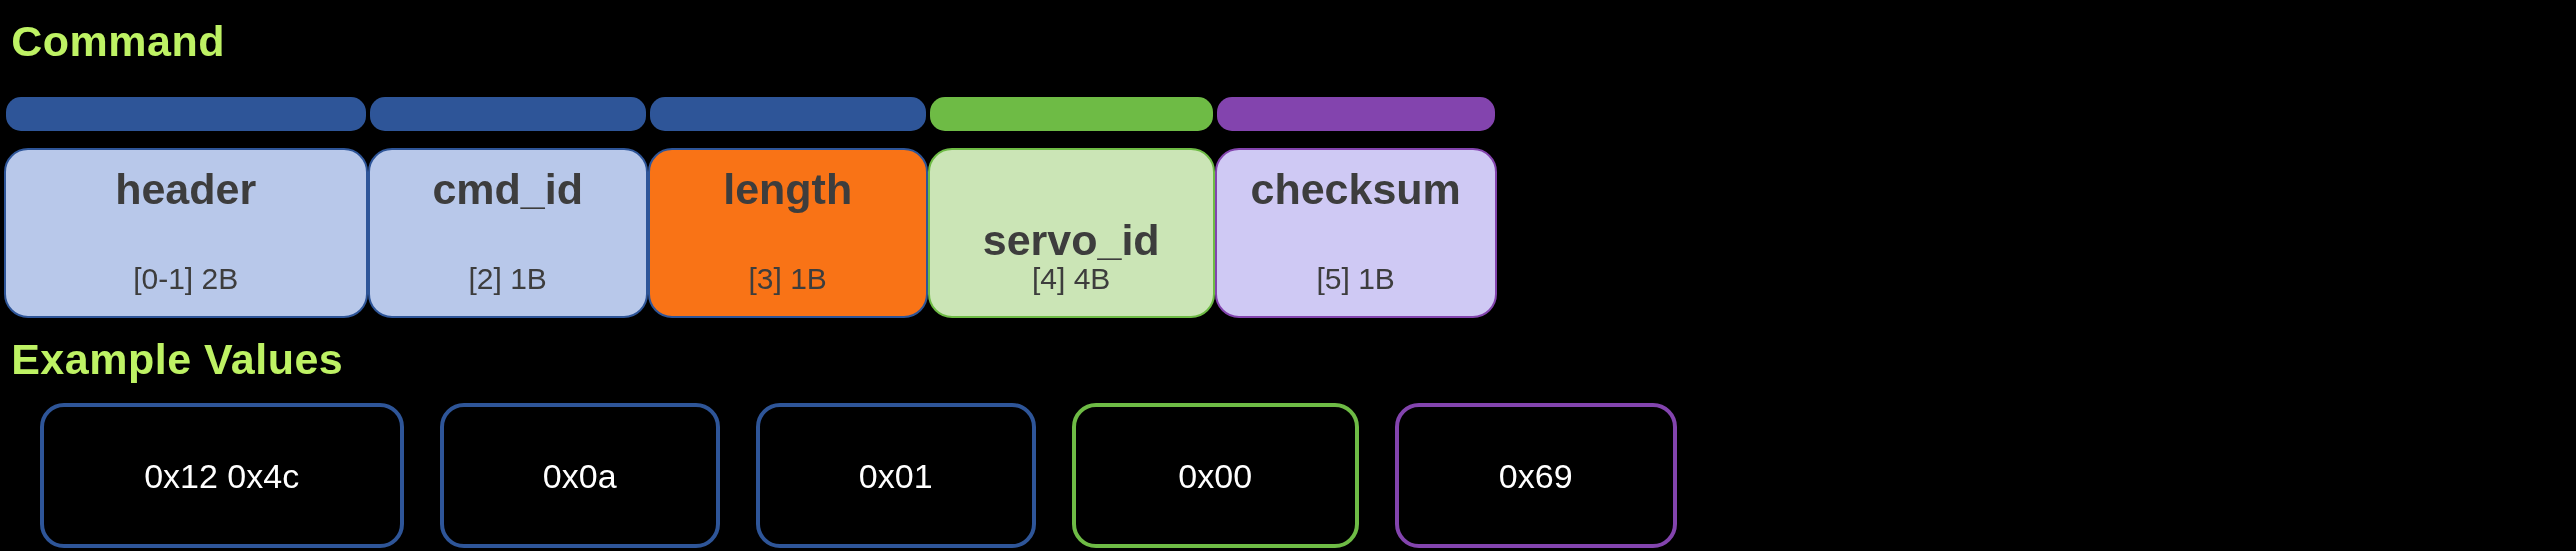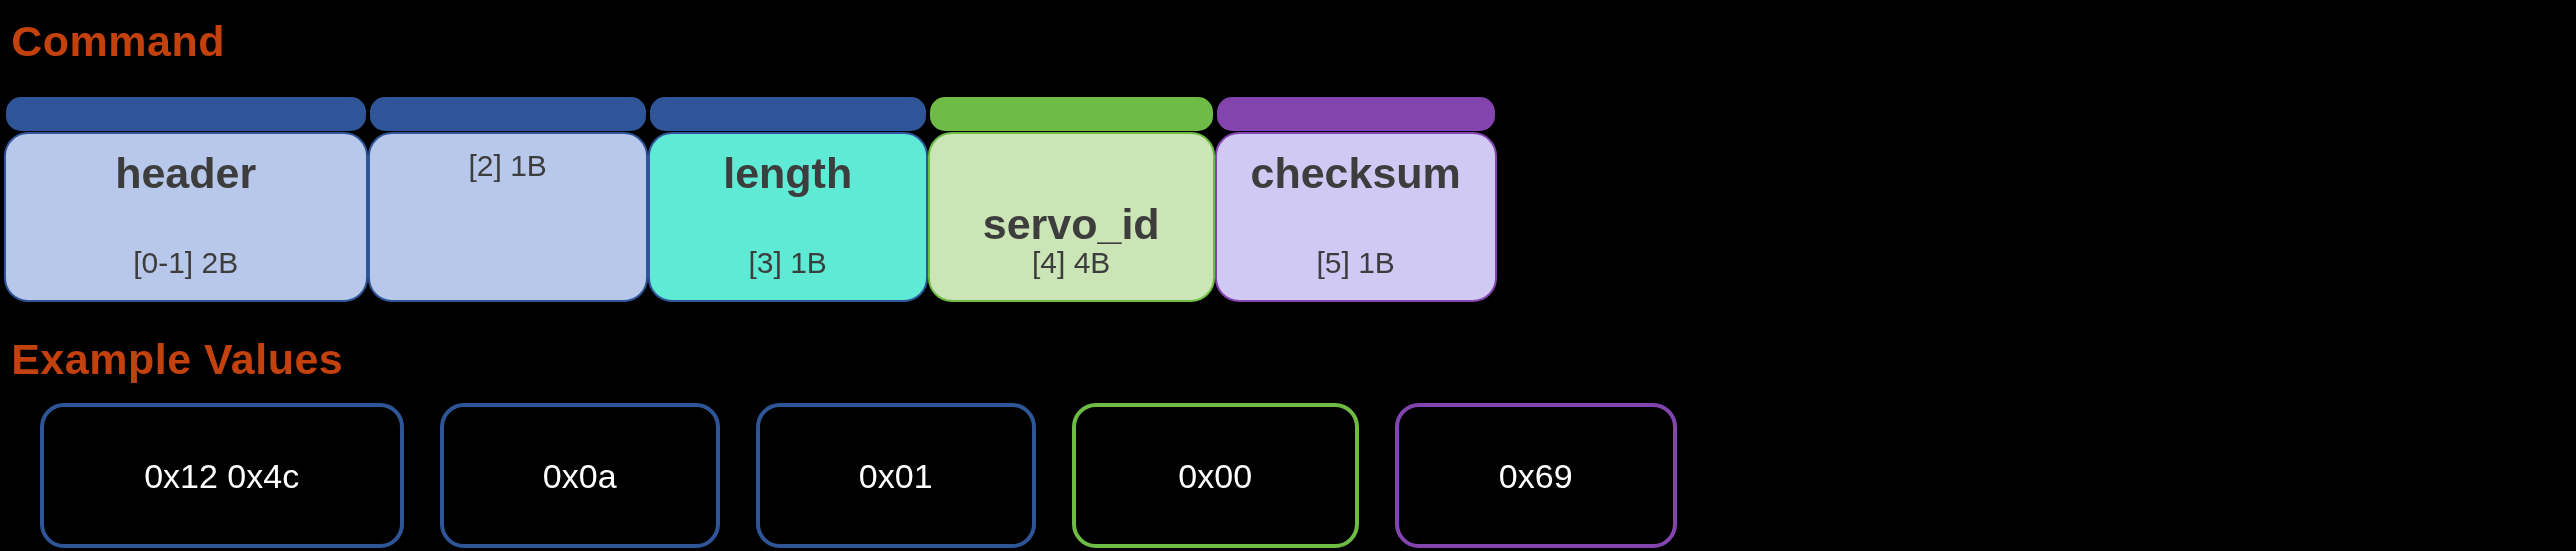--- a/index.html
+++ b/index.html
@@ -11,37 +11,37 @@
   .canvas {
     position: relative;
     width: 2576px;
     height: 551px;
     background: #000000;
     overflow: hidden;
   }
   .section-title {
     position: absolute;
     left: 11.2px;
-    color: #c2410c;
+    color: #bef264;
     font-size: 43px;
     font-weight: bold;
     letter-spacing: 0.5px;
     white-space: nowrap;
   }
   #command-title { top: 17px; }
   #example-title { top: 306px; margin-top: 29px; }
 
   .row {
     position: absolute;
     left: 3.7px;
     display: flex;
     align-items: stretch;
   }
   #caps-row   { top: 97px; }
-  #boxes-row  { top: 132px; }
+  #boxes-row  { top: 148px; }
   #values-row { top: 403px; }
 
   
   .w0 { width: 364px; }
   .w1 { width: 280px; }
   .w2 { width: 280px; }
   .w3 { width: 287px; }
   .w4 { width: 282px; }
 
   .cap-wrap { display: flex; }
@@ -119,23 +119,24 @@
         <div class="cap" style="background: rgb(131, 68, 174);"></div>
       </div>
   </div>
 
   <div class="row" id="boxes-row">
     <div class="field-box w0" style="border-color: rgb(46, 85, 152); background: rgb(184, 200, 234);">
       <div class="field-name">header</div>
       <div class="field-bytes">[0-1] 2B</div>
     </div>
     <div class="field-box w1" style="border-color: rgb(46, 85, 152); background: rgb(184, 200, 234);">
+      <div class="field-name">cmd_id</div>
       <div class="field-bytes">[2] 1B</div>
     </div>
-    <div class="field-box w2" style="border-color: rgb(46, 85, 152); background: #5eead4; text-align: right;">
+    <div class="field-box w2" style="border-color: rgb(46, 85, 152); background: #f97316; text-align: right;">
       <div class="field-name">length</div>
       <div class="field-bytes">[3] 1B</div>
     </div>
     <div class="field-box w3" style="border-color: rgb(110, 187, 69); background: rgb(203, 229, 182); justify-content: flex-end;">
       <div class="field-name">servo_id</div>
       <div class="field-bytes">[4] 4B</div>
     </div>
     <div class="field-box w4" style="border-color: rgb(131, 68, 174); background: rgb(207, 201, 244);">
       <div class="field-name">checksum</div>
       <div class="field-bytes">[5] 1B</div>

